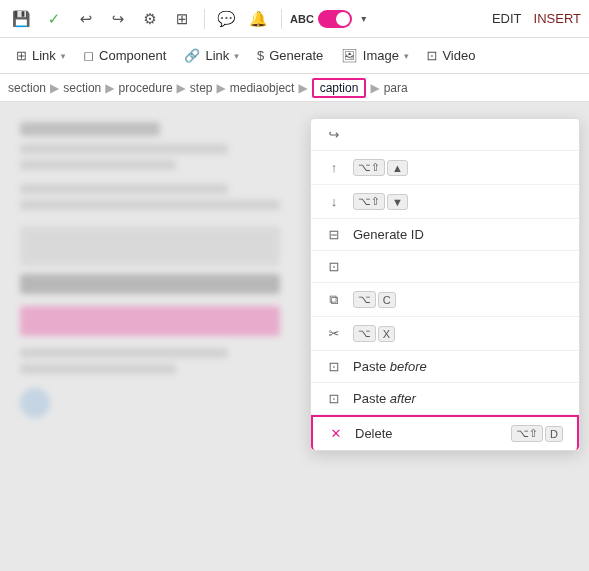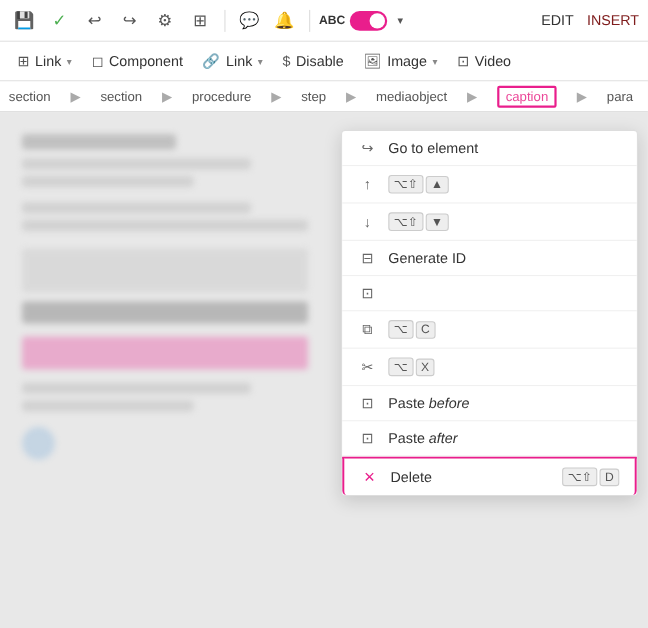--- a/index.html
+++ b/index.html
@@ -108,29 +108,29 @@
     
     .breadcrumb {
       display: flex;
       align-items: center;
       background: #fff;
       border-bottom: 1px solid #ddd;
       height: 28px;
       padding: 0 8px;
       font-size: 12px;
       color: #555;
-      gap: 16px;
+      gap: 2px;
     }
     .breadcrumb-item { cursor: pointer; }
     .breadcrumb-sep { color: #aaa; margin: 0 2px; }
     .breadcrumb-active {
       border: 2px solid #e91e8c;
       padding: 1px 6px;
       border-radius: 2px;
-      color: #ec4899;
+      color: #0f172a;
       font-weight: 500;
       cursor: pointer;
     }
 
     
     .main-content {
       position: relative;
       background: #e8e8e8;
       height: calc(571px - 38px - 36px - 28px);
       overflow: hidden;
@@ -242,21 +242,21 @@
     <span class="icon">◻</span>
     <span>Component</span>
   </div>
   <div class="insert-item">
     <span class="icon">🔗</span>
     <span>Link</span>
     <span class="chevron">▾</span>
   </div>
   <div class="insert-item">
     <span class="icon">$</span>
-    <span>Disable</span>
+    <span>Generate</span>
   </div>
   <div class="insert-item">
     <span class="icon">🖼</span>
     <span>Image</span>
     <span class="chevron">▾</span>
   </div>
   <div class="insert-item">
     <span class="icon">⊡</span>
     <span>Video</span>
   </div>
@@ -296,21 +296,20 @@
     <div class="blur-line short"></div>
     <div class="blur-line medium"></div>
     <div style="height:8px;"></div>
     <div style="width:30px;height:30px;background:#5b9bd5;border-radius:50%;opacity:0.5;"></div>
   </div>
 
   <div class="context-menu">
 
     <div class="menu-item">
       <span class="menu-icon">↪</span>
-      <span class="menu-label">Go to element</span>
     </div>
 
     <div class="menu-item">
       <span class="menu-icon">↑</span>
       <span class="shortcut">
         <span class="kbd">⌥⇧</span>
         <span class="kbd">▲</span>
       </span>
     </div>
 

